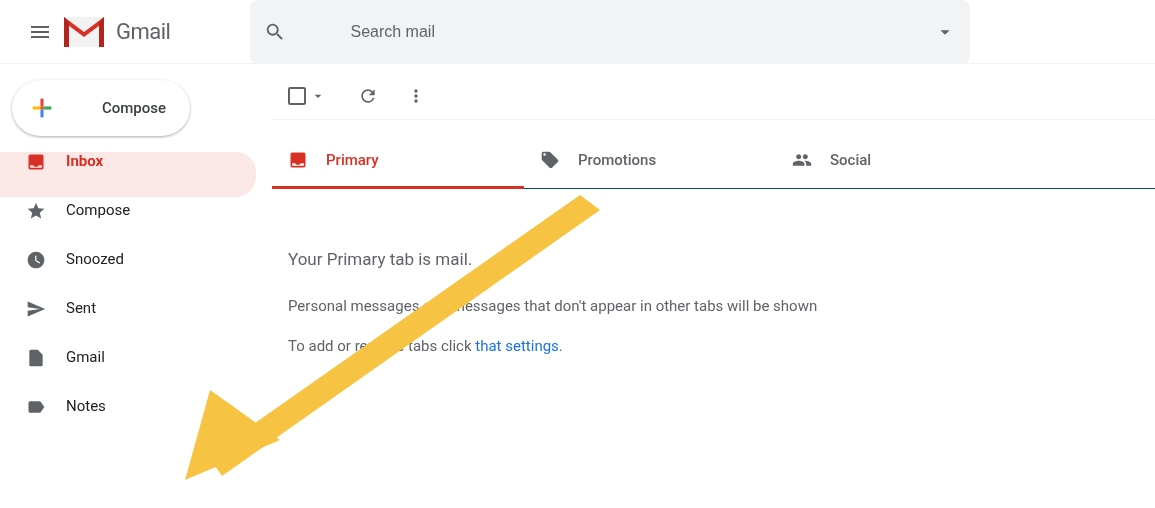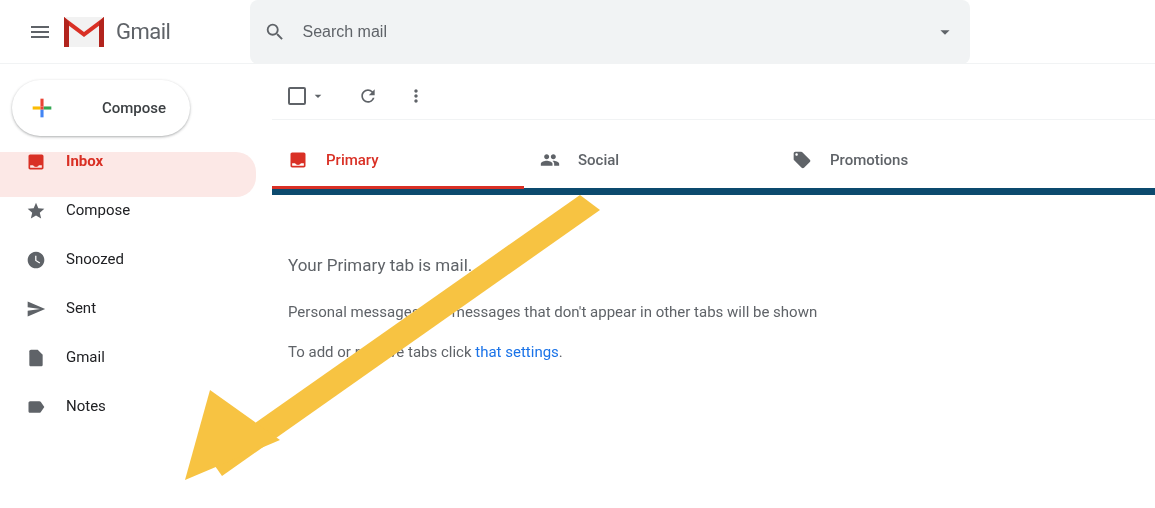--- a/index.html
+++ b/index.html
@@ -45,20 +45,21 @@
     }
     .search-bar {
       flex: 1;
       max-width: 720px;
       height: 64px;
       background: #f1f3f4;
       border-radius: 8px;
       display: flex;
       align-items: center;
       padding: 0 14px;
+      gap: 48px;
     }
     .search-icon {
       color: #5f6368;
       margin-right: 16px;
     }
     .search-input {
       flex: 1;
       border: none;
       background: transparent;
       font-size: 16px;
@@ -154,21 +155,21 @@
       margin-left: 4px;
       color: #5f6368;
     }
     .toolbar-icon {
       margin-left: 28px;
       color: #5f6368;
       cursor: pointer;
     }
     .tabs {
       display: flex;
-      border-bottom: 7px solid #0c4a6e;
+      border-bottom: 1px solid #0c4a6e;
       margin-top: 12px;
     }
     .tab {
       flex: 0 0 252px;
       display: flex;
       align-items: center;
       height: 56px;
       padding: 0 16px;
       cursor: pointer;
       position: relative;
@@ -326,29 +327,29 @@
 
     <div class="tabs">
       <div class="tab active">
         <span class="tab-icon"><svg width="20" height="20" viewBox="0 0 24 24">
               <path d="M19 3H5c-1.1 0-2 .9-2 2v14c0 1.1.9 2 2 2h14c1.1 0 2-.9 2-2V5c0-1.1-.9-2-2-2zm0 16H5v-3h3.56c.69 1.19 1.97 2 3.45 2s2.75-.81 3.45-2H19v3z"></path>
             </svg></span>
         <span class="tab-label">Primary</span>
       </div>
       <div class="tab">
         <span class="tab-icon"><svg width="20" height="20" viewBox="0 0 24 24">
+              <path d="M21.41 11.58l-9-9C12.05 2.22 11.55 2 11 2H4c-1.1 0-2 .9-2 2v7c0 .55.22 1.05.59 1.42l9 9c.36.36.86.58 1.41.58s1.05-.22 1.41-.59l7-7c.37-.36.59-.86.59-1.41s-.23-1.06-.59-1.42zM5.5 7C4.67 7 4 6.33 4 5.5S4.67 4 5.5 4 7 4.67 7 5.5 6.33 7 5.5 7z"></path>
+            </svg></span>
+        <span class="tab-label">Promotions</span>
+      </div>
+      <div class="tab">
+        <span class="tab-icon"><svg width="20" height="20" viewBox="0 0 24 24">
               <path d="M16 11c1.66 0 3-1.34 3-3s-1.34-3-3-3-3 1.34-3 3 1.34 3 3 3zm-8 0c1.66 0 3-1.34 3-3S9.66 5 8 5 5 6.34 5 8s1.34 3 3 3zm0 2c-2.33 0-7 1.17-7 3.5V19h14v-2.5c0-2.33-4.67-3.5-7-3.5zm8 0c-.29 0-.62.02-.97.05 1.16.84 1.97 1.97 1.97 3.45V19h6v-2.5c0-2.33-4.67-3.5-7-3.5z"></path>
             </svg></span>
         <span class="tab-label">Social</span>
-      </div>
-      <div class="tab">
-        <span class="tab-icon"><svg width="20" height="20" viewBox="0 0 24 24">
-              <path d="M21.41 11.58l-9-9C12.05 2.22 11.55 2 11 2H4c-1.1 0-2 .9-2 2v7c0 .55.22 1.05.59 1.42l9 9c.36.36.86.58 1.41.58s1.05-.22 1.41-.59l7-7c.37-.36.59-.86.59-1.41s-.23-1.06-.59-1.42zM5.5 7C4.67 7 4 6.33 4 5.5S4.67 4 5.5 4 7 4.67 7 5.5 6.33 7 5.5 7z"></path>
-            </svg></span>
-        <span class="tab-label">Promotions</span>
       </div>
     </div>
 
     <div class="empty-state">
       <div class="empty-title">Your Primary tab is mail.</div>
       <div class="empty-p">Personal messages and messages that don't appear in other tabs will be shown</div>
       <div class="empty-p">
         <span>To add or remove tabs click </span><span class="link">that settings</span><span>.</span>
       </div>
     </div>

